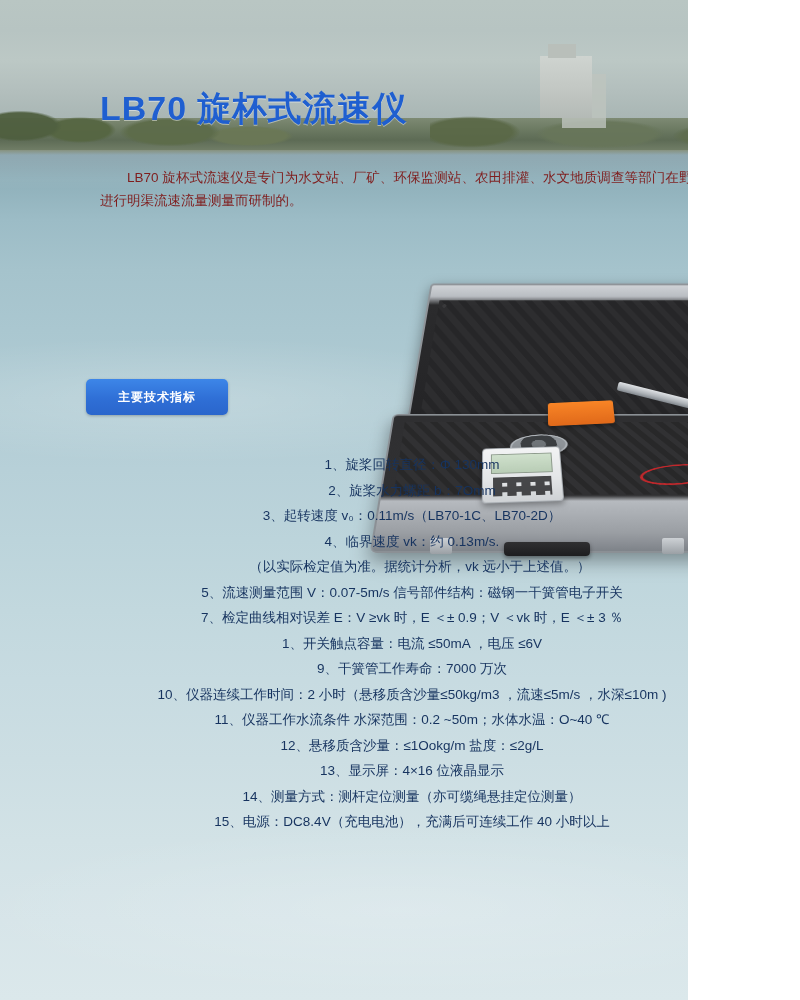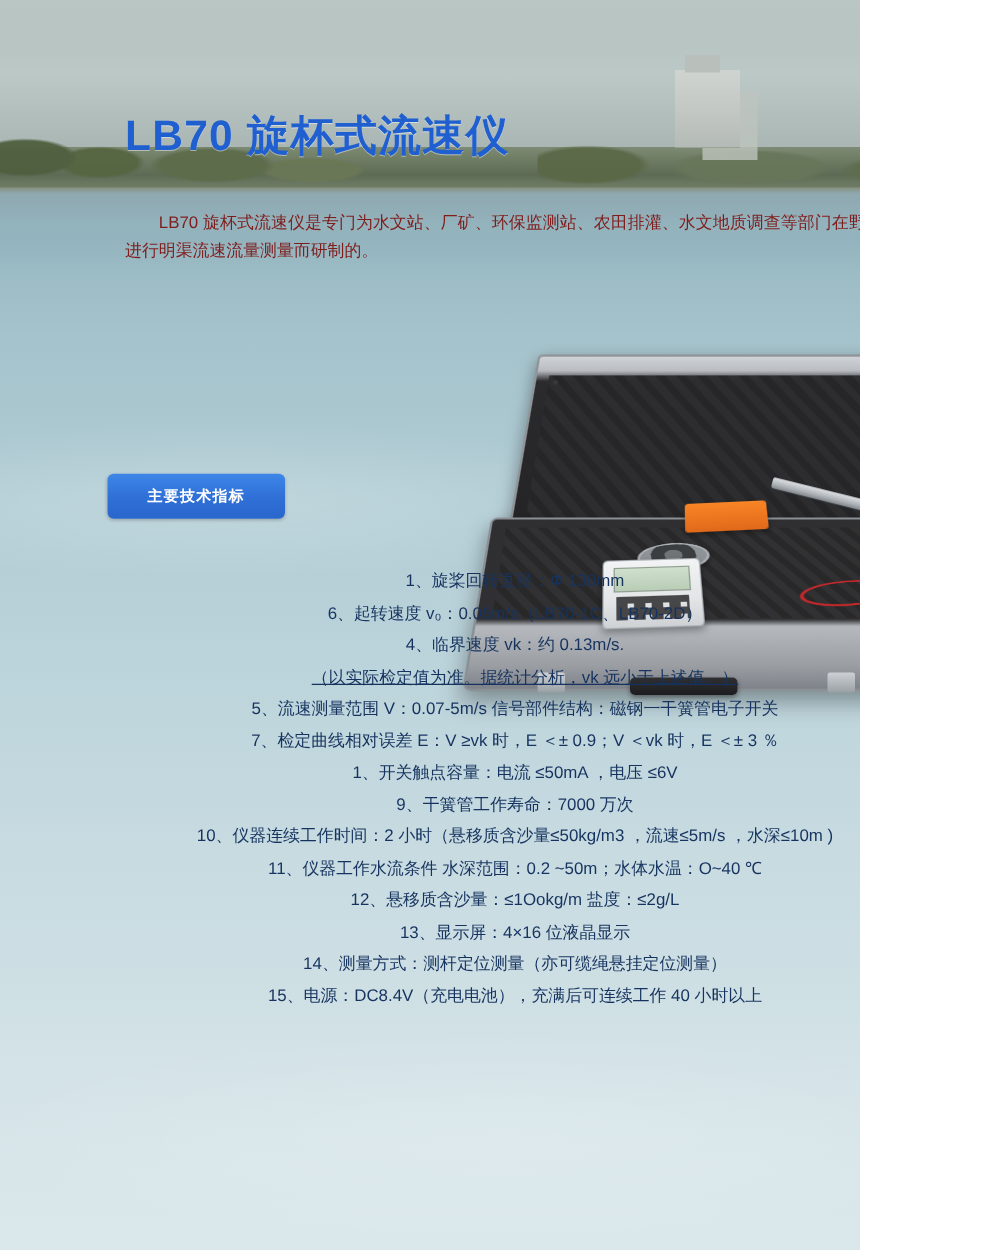--- a/index.html
+++ b/index.html
@@ -143,21 +143,21 @@
   .specs {
     position: absolute;
     left: 112px; top: 452px;
     width: 600px;
     color: #16335f;
     font-size: 13.5px;
     line-height: 25.5px;
     text-align: center;
   }
   .specs .spec-line { white-space: nowrap; }
-  .specs .spec-sub { padding-left: 16px; text-decoration: underline; }
+  .specs .spec-sub { padding-left: 16px; }
 
   
   .product {
     position: absolute;
     left: 372px; top: 276px;
     width: 404px; height: 300px;
   }
   
   .case-lid {
     position: absolute;
@@ -324,21 +324,22 @@
     </div>
     <div class="latch l1"></div>
     <div class="latch l2"></div>
     <div class="handle"></div>
   </div>
 
   <div class="badge">主要技术指标</div>
 
   <div class="specs">
     <div class="spec-line">1、旋桨回转直径：Φ 130mm</div>
-    <div class="spec-line">6、起转速度 v₀：0.06m/s（LB70-1C、LB70-2D）</div>
+    <div class="spec-line">2、旋桨水力螺距 b：7Omm</div>
+    <div class="spec-line">3、起转速度 v₀：0.11m/s（LB70-1C、LB70-2D）</div>
     <div class="spec-line">4、临界速度 vk：约 0.13m/s.</div>
     <div class="spec-line spec-sub">（以实际检定值为准。据统计分析，vk 远小于上述值。）</div>
     <div class="spec-line">5、流速测量范围 V：0.07-5m/s 信号部件结构：磁钢一干簧管电子开关</div>
     <div class="spec-line">7、检定曲线相对误差 E：V ≥vk 时，E ＜± 0.9；V ＜vk 时，E ＜± 3 ％</div>
     <div class="spec-line">1、开关触点容量：电流 ≤50mA ，电压 ≤6V</div>
     <div class="spec-line">9、干簧管工作寿命：7000 万次</div>
     <div class="spec-line">10、仪器连续工作时间：2 小时（悬移质含沙量≤50kg/m3 ，流速≤5m/s ，水深≤10m )</div>
     <div class="spec-line">11、仪器工作水流条件 水深范围：0.2 ~50m；水体水温：O~40 ℃</div>
     <div class="spec-line">12、悬移质含沙量：≤1Ookg/m 盐度：≤2g/L</div>
     <div class="spec-line">13、显示屏：4×16 位液晶显示</div>

